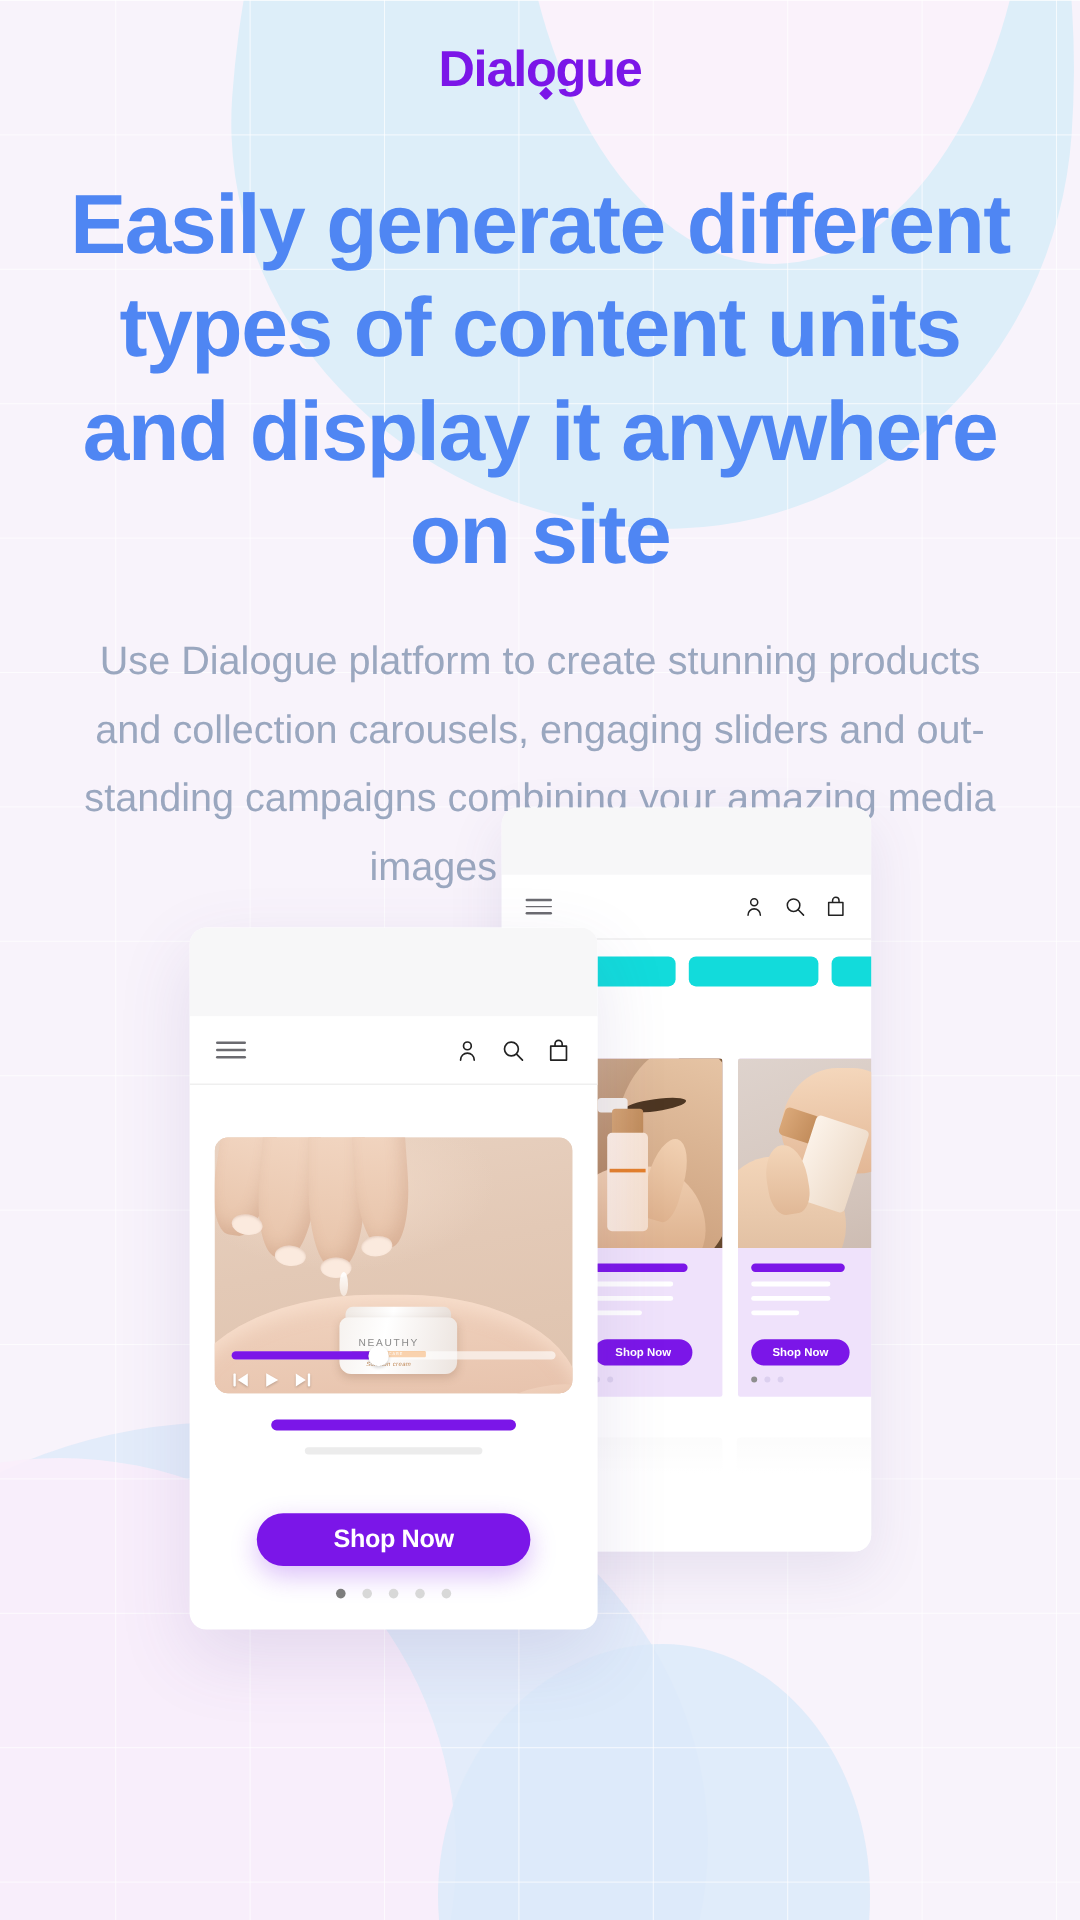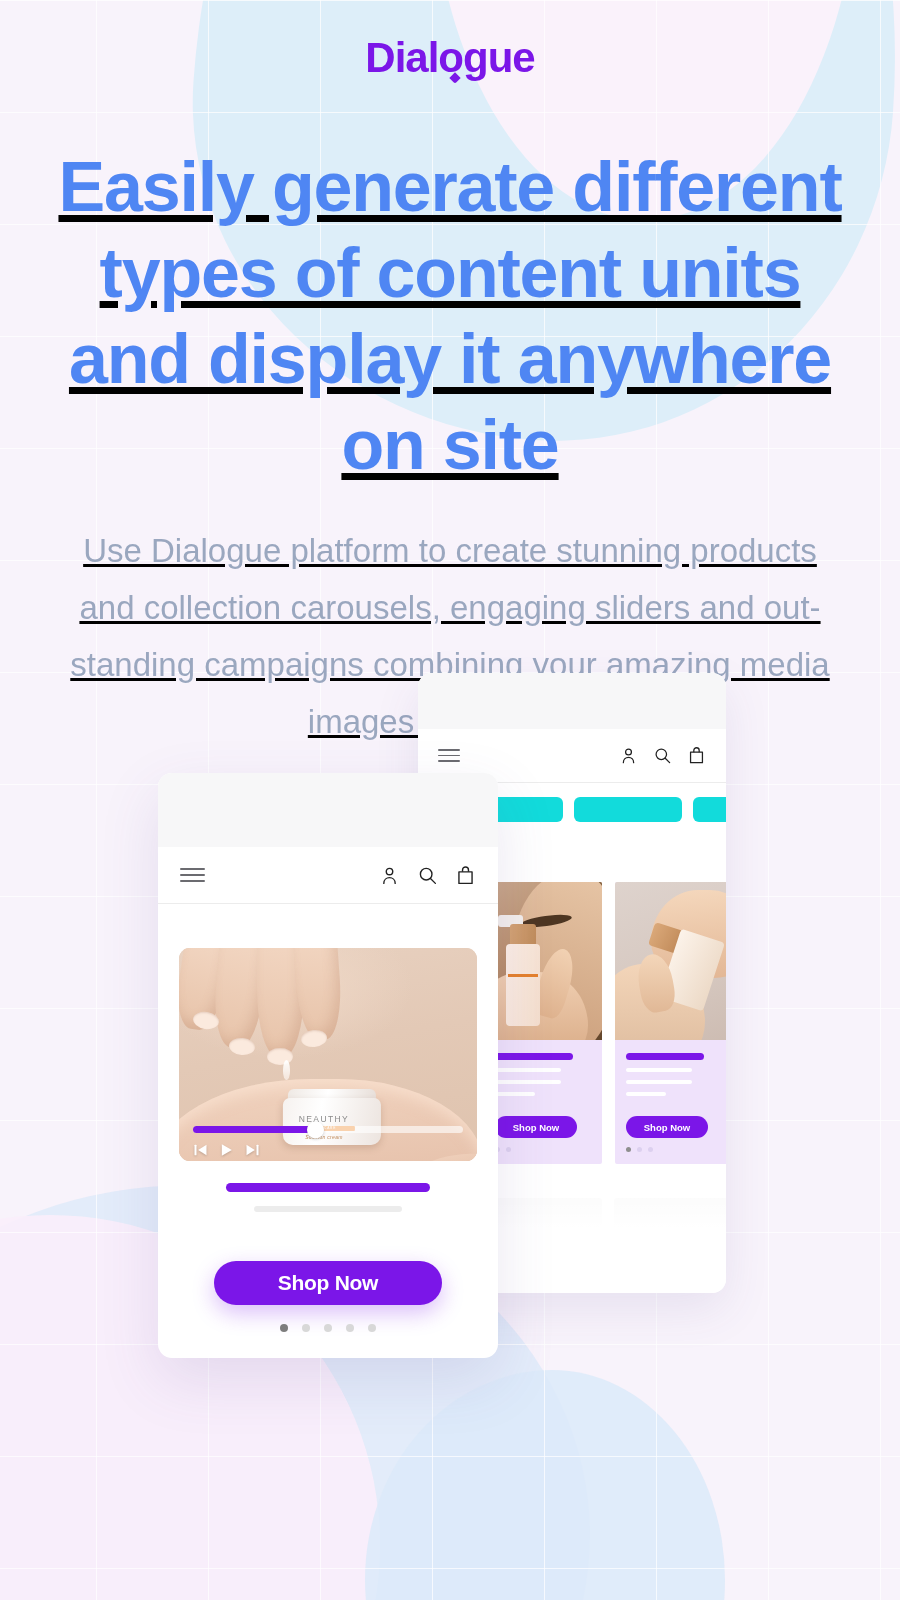--- a/index.html
+++ b/index.html
@@ -76,21 +76,21 @@
     position: absolute;
     inset: 0;
     background-image:
       linear-gradient(to right, rgba(255,255,255,.72) 1px, transparent 1px),
       linear-gradient(to bottom, rgba(255,255,255,.72) 1px, transparent 1px);
     background-size: 112px 112px;
     background-position: -16px 0;
   }
 
   
-  .hero { position: relative; padding-top: 34px; text-align: center; text-decoration: underline; }
+  .hero { position: relative; padding-top: 34px; text-align: center; }
 
   .logo {
     font-size: 42px;
     font-weight: 700;
     color: #7b16e8;
     letter-spacing: -1px;
     display: inline-block;
     position: relative;
   }
   .logo .bubble-dot {

